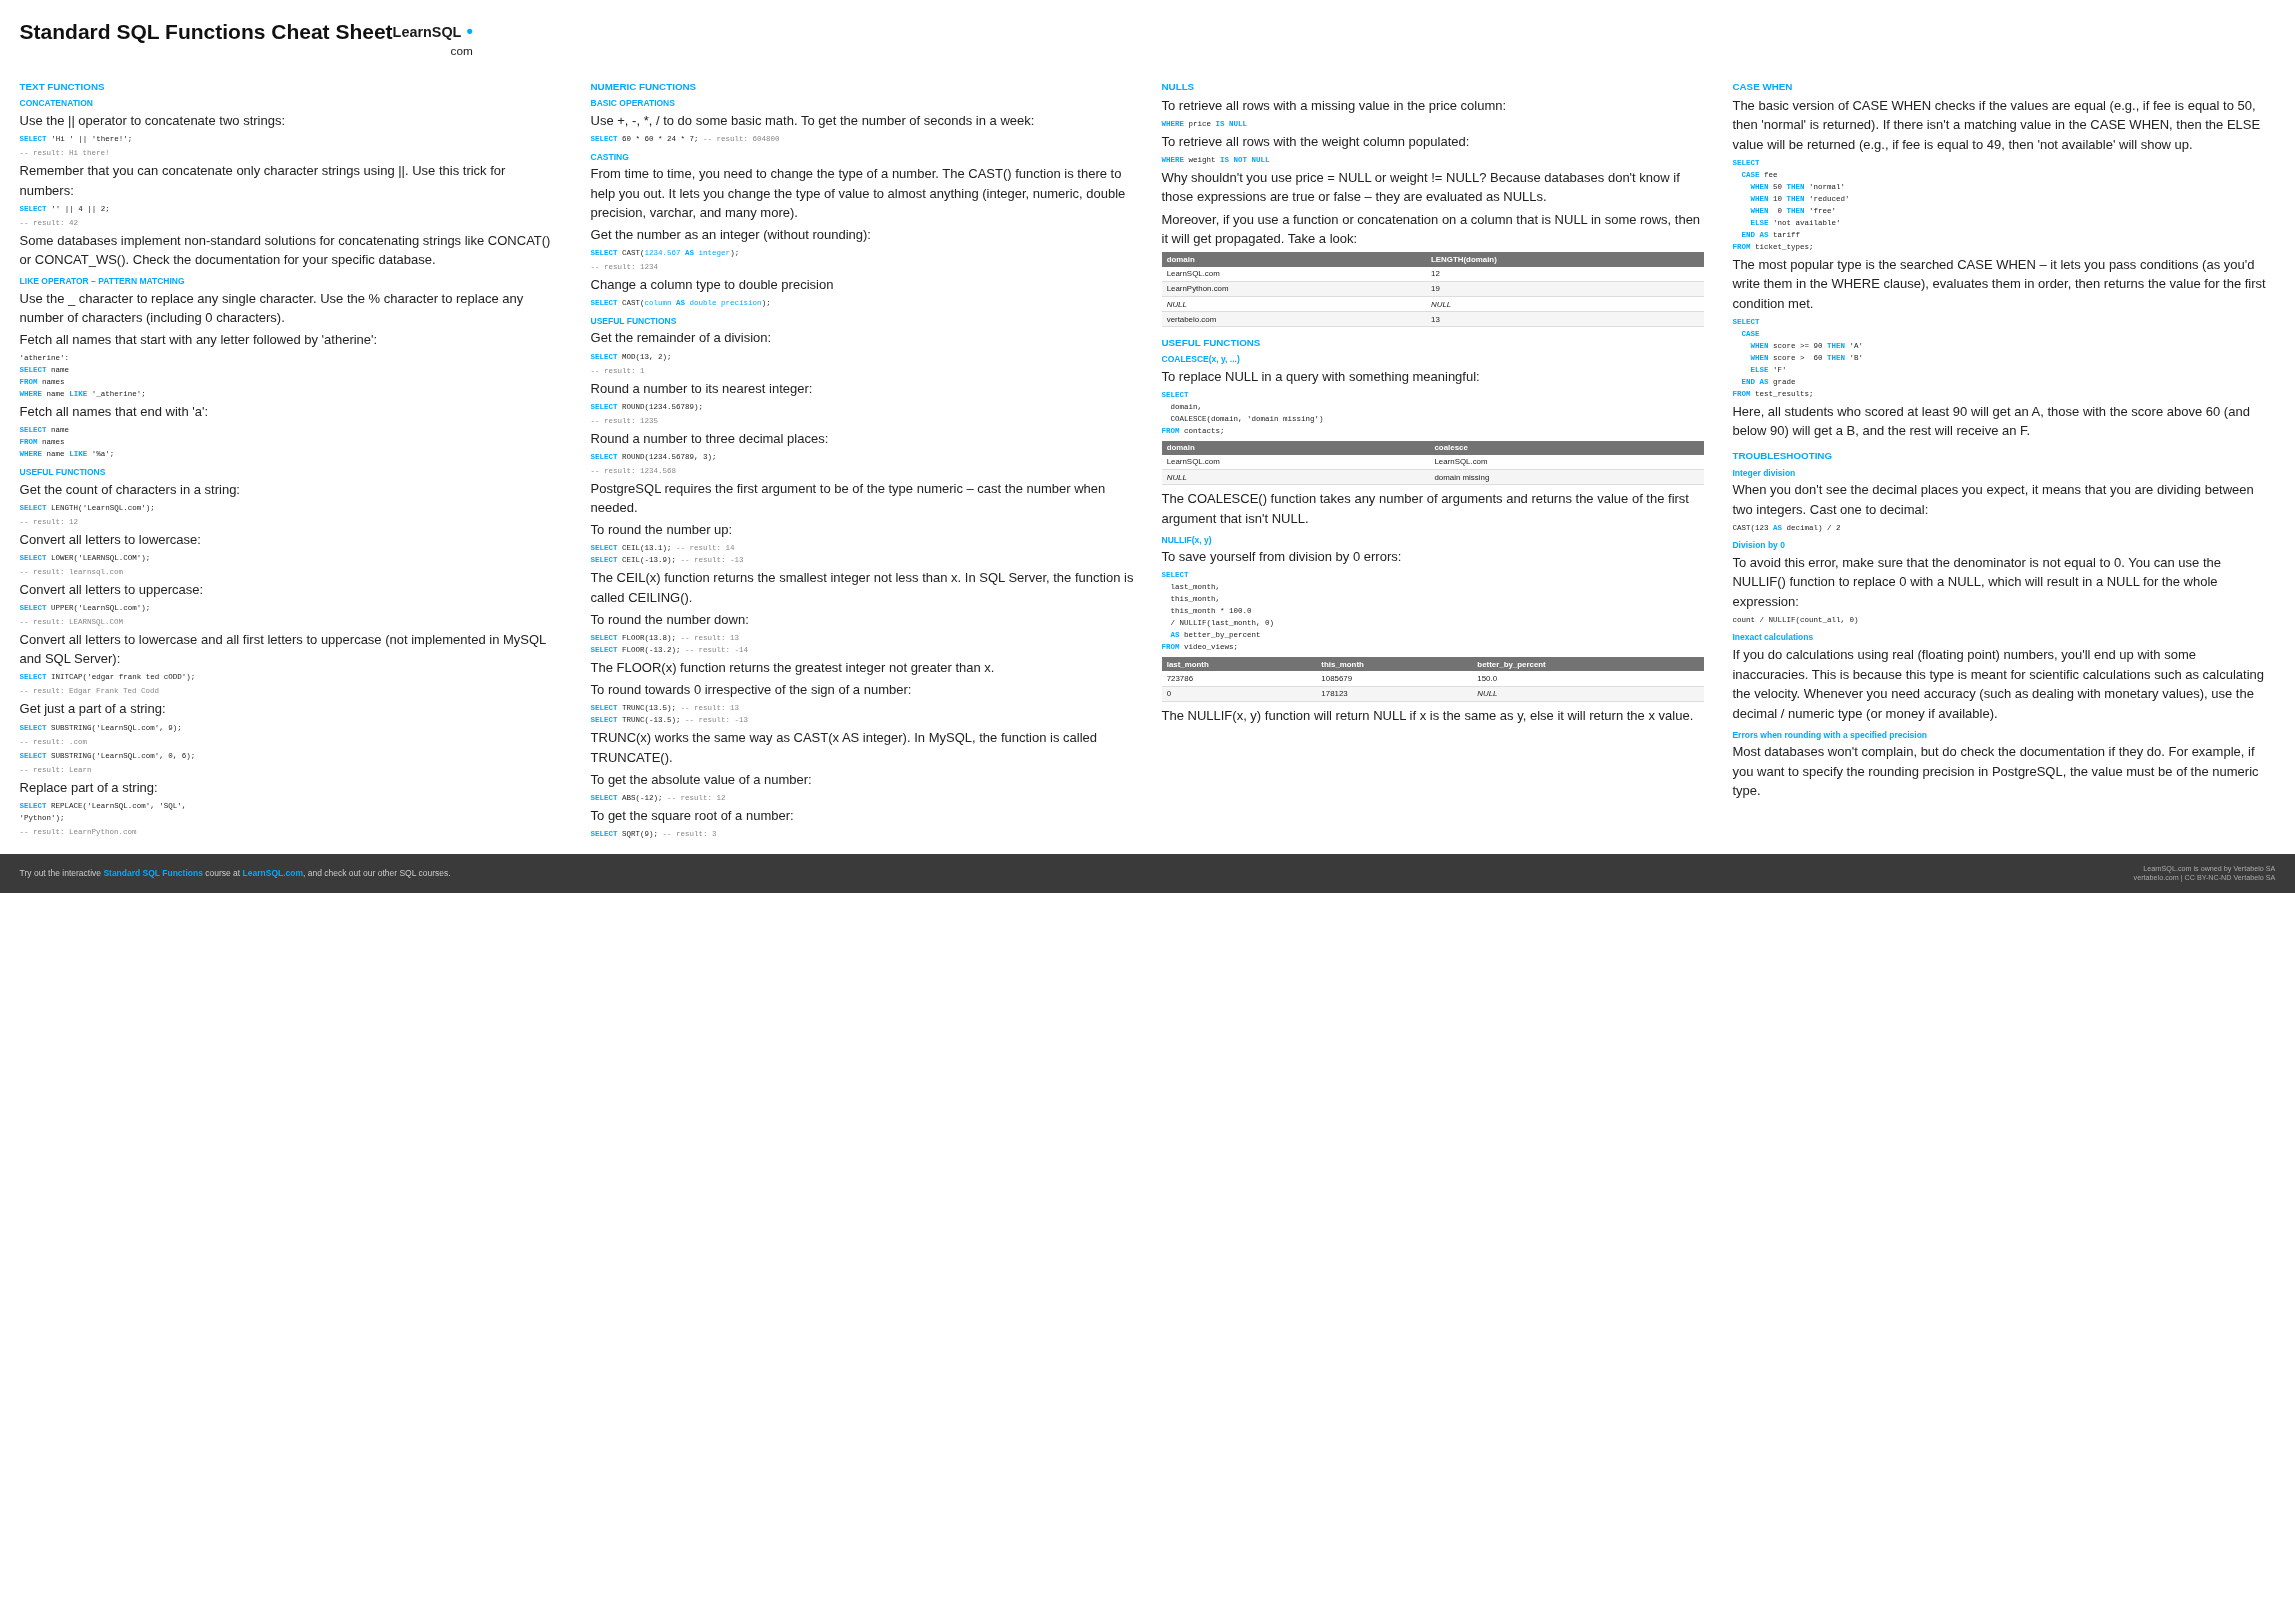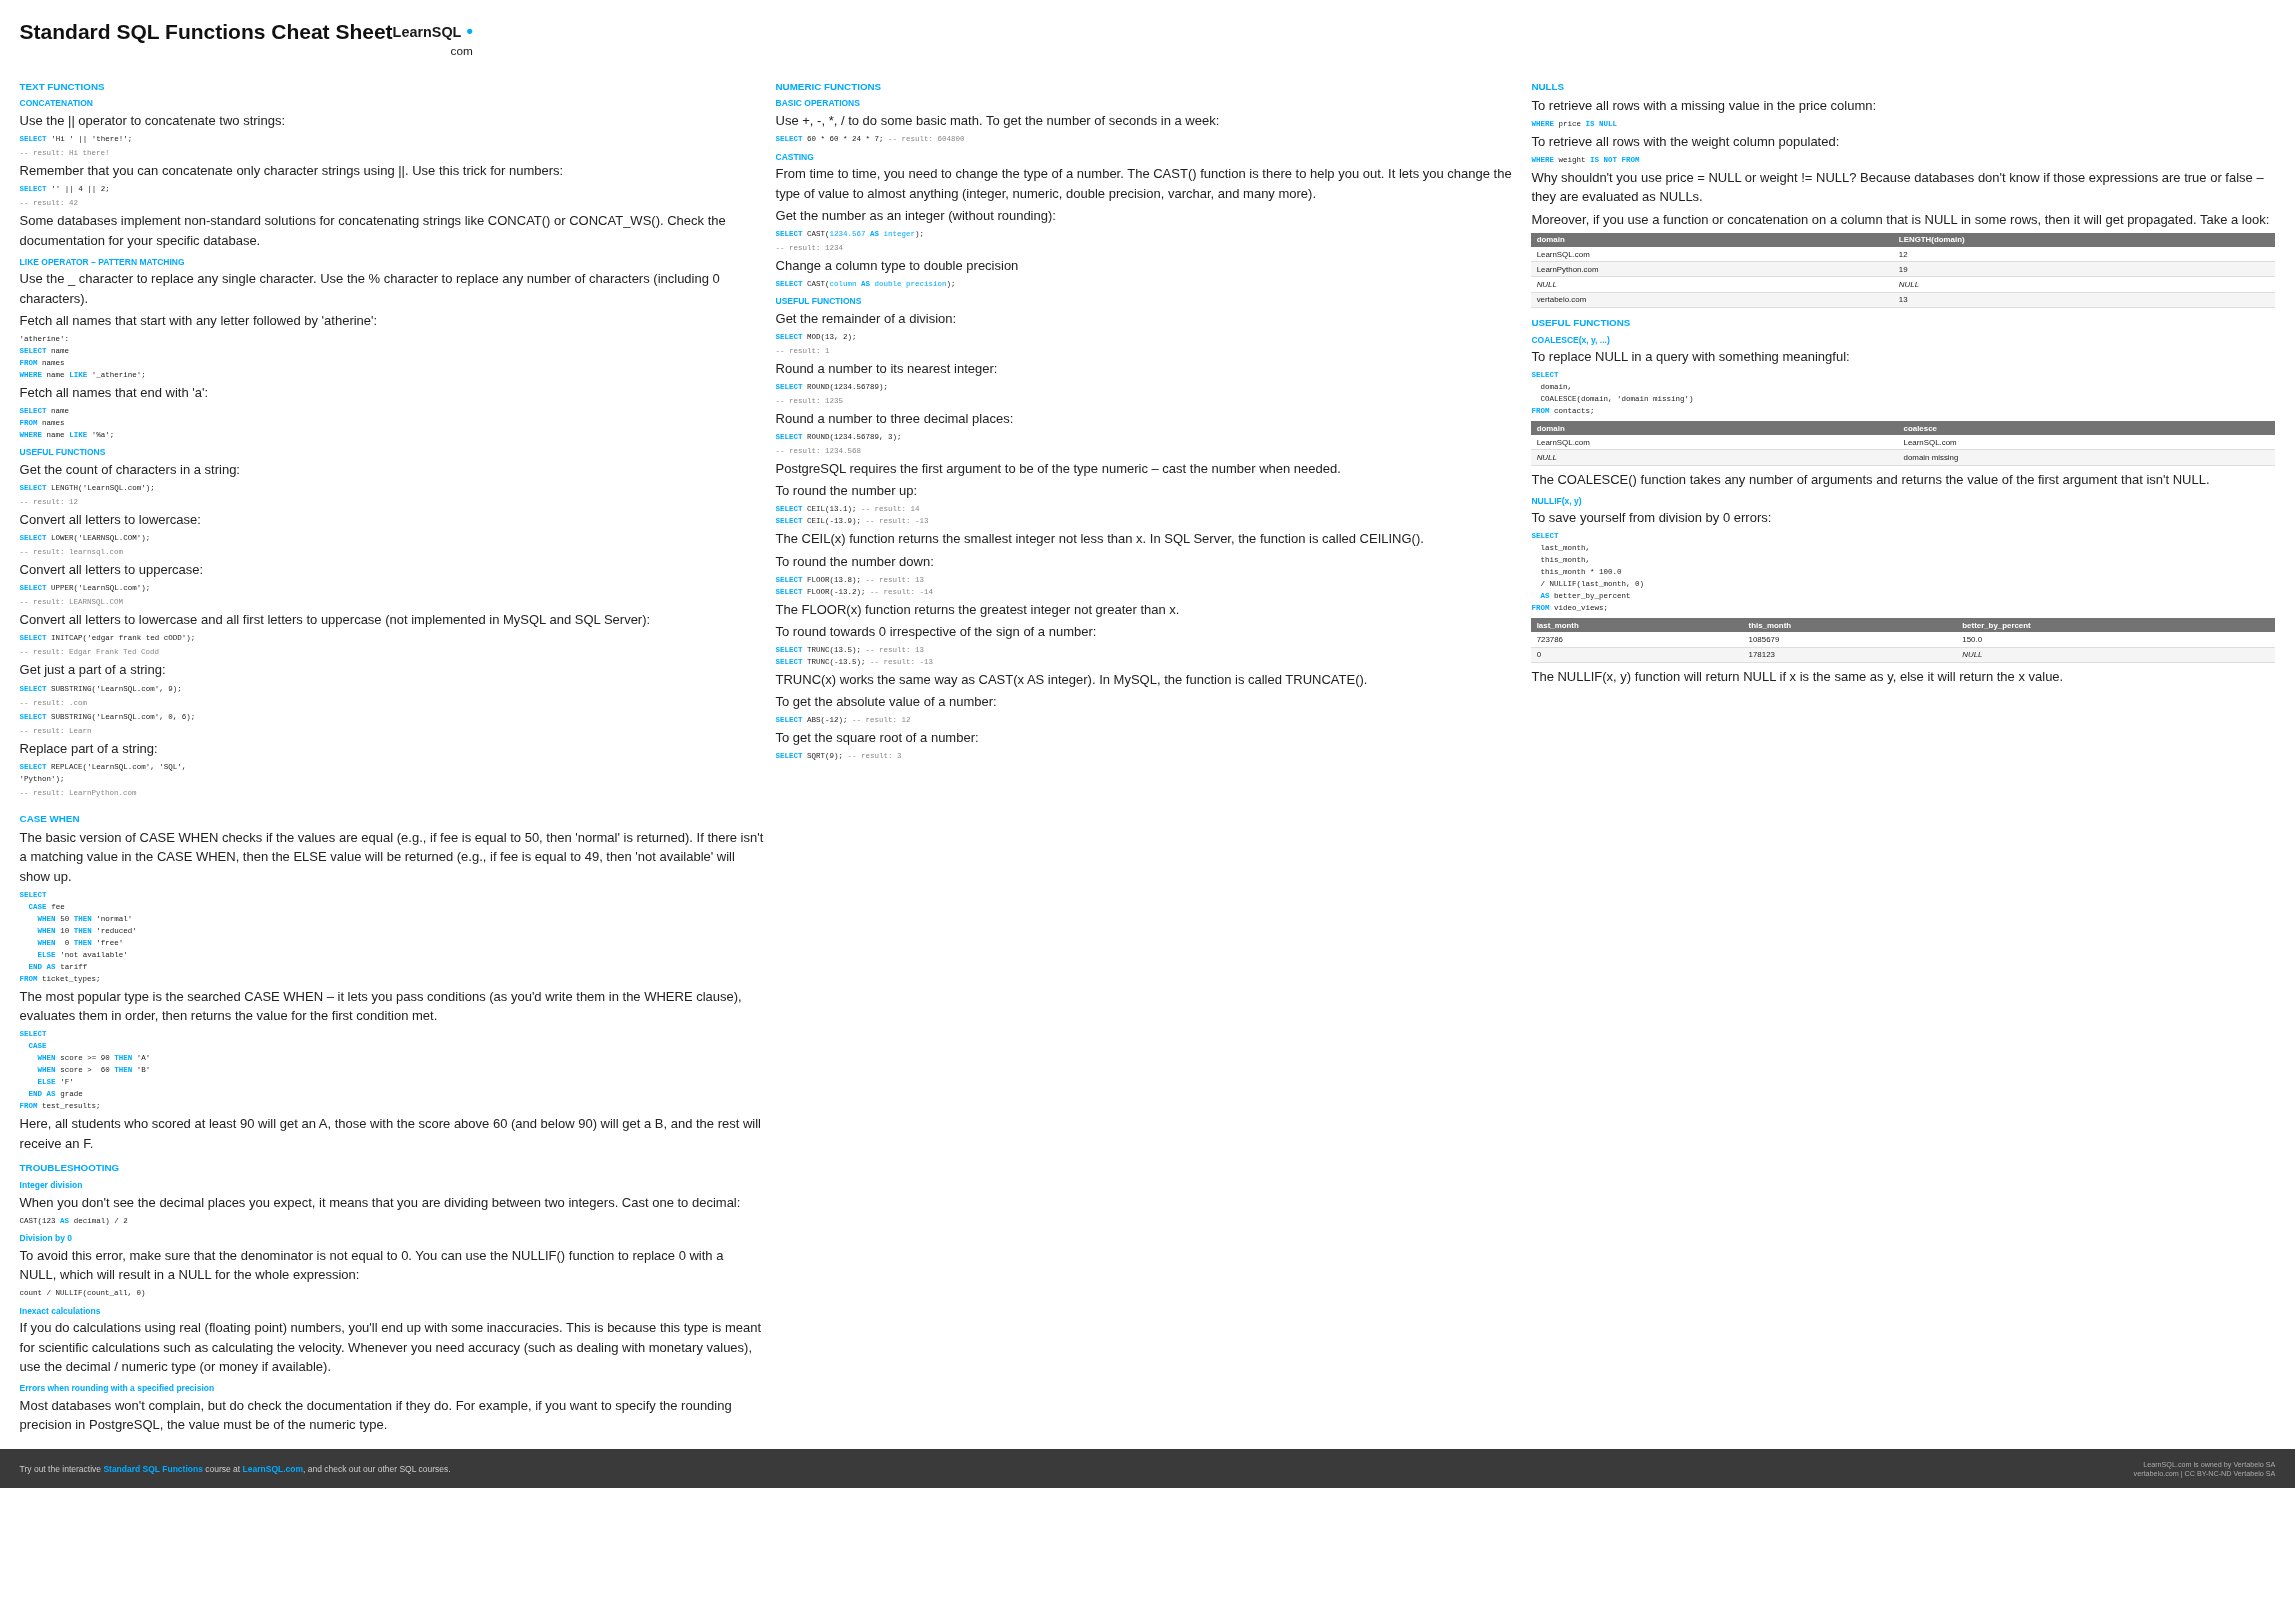--- a/index.html
+++ b/index.html
@@ -27,22 +27,22 @@
       font-weight: 900;
       color: #1a1a1a;
       line-height: 1.2;
     }
     .logo .dot {
       color: #00aaff;
       font-size: 18.3px;
     }
     .columns {
       display: grid;
-      grid-template-columns: 1fr 1fr 1fr;
-      gap: 12px;
+      grid-template-columns: 1fr 1fr 1fr 1fr;
+      gap: 28px;
     }
     .col { }
     .section-title {
       font-size: 9.8px;
       font-weight: 900;
       color: #00aaff;
       text-transform: uppercase;
       margin-bottom: 3.9px;
       margin-top: 9.2px;
     }
@@ -259,21 +259,21 @@
   </div>
 
   <div class="col">
     <div class="section-title">NULLs</div>
     <p>To retrieve all rows with a missing value in the price column:</p>
     <div class="code-block">
       <span class="kw">WHERE</span> price <span class="kw">IS NULL</span>
     </div>
     <p>To retrieve all rows with the weight column populated:</p>
     <div class="code-block">
-      <span class="kw">WHERE</span> weight <span class="kw">IS NOT FROM</span>
+      <span class="kw">WHERE</span> weight <span class="kw">IS NOT NULL</span>
     </div>
     <p>Why shouldn't you use price = NULL or weight != NULL? Because databases don't know if those expressions are true or false – they are evaluated as NULLs.</p>
     <p>Moreover, if you use a function or concatenation on a column that is NULL in some rows, then it will get propagated. Take a look:</p>
     <table>
       <thead>
         <tr>
           <th>domain</th>
           <th>LENGTH(domain)</th>
         </tr>
       </thead>

